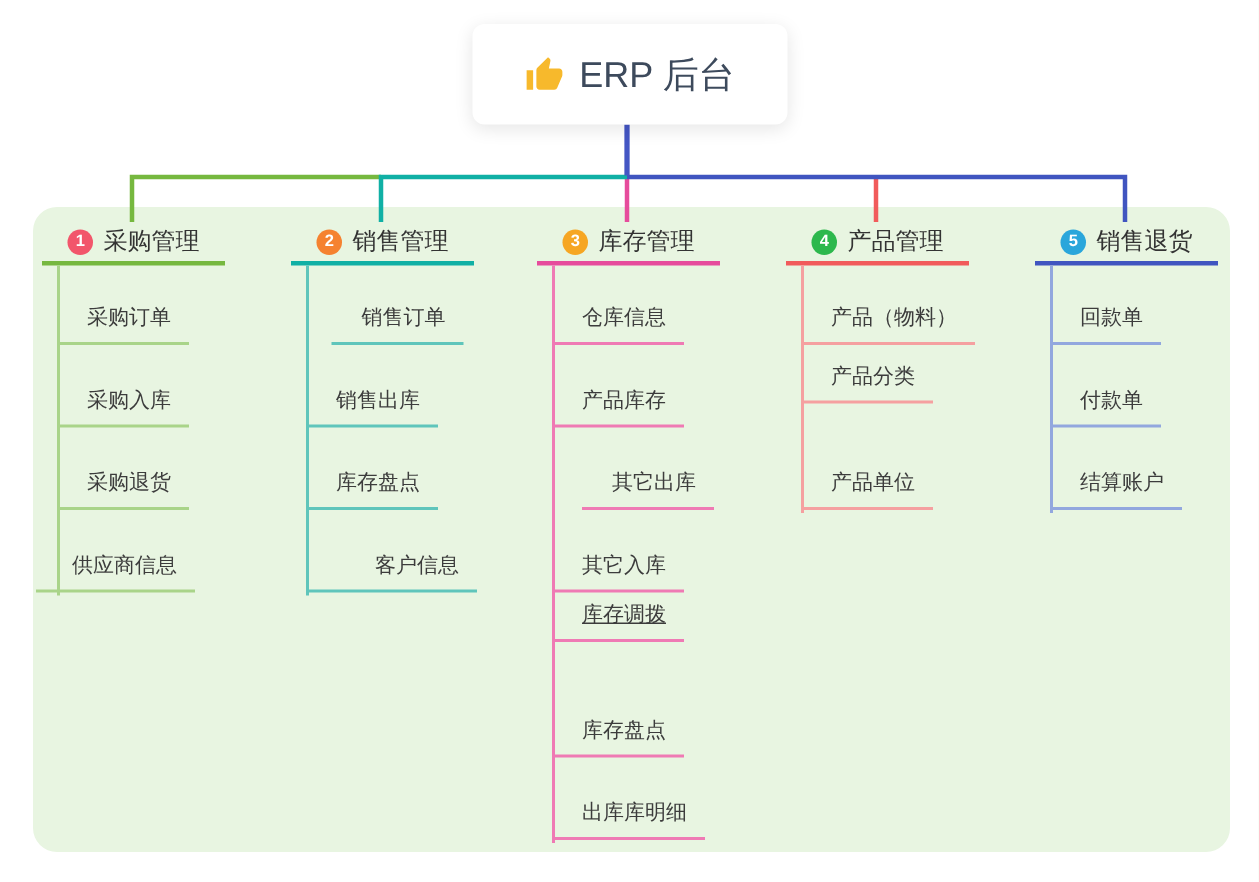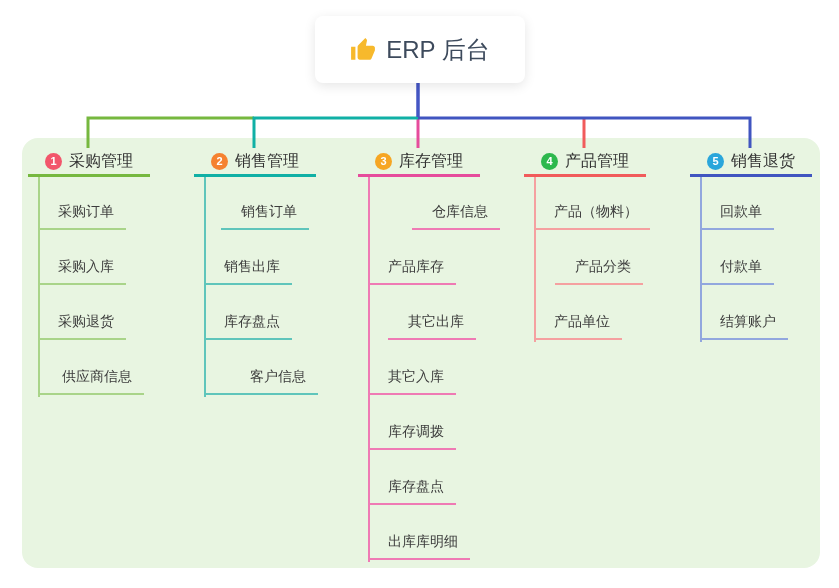--- a/index.html
+++ b/index.html
@@ -64,55 +64,55 @@
   <div id="branches">
       <div class="branch">
         <div class="branch-header" style="left: 28px; top: 148px; border-bottom: 3px solid rgb(118, 184, 63);">
           <span class="badge" style="background: rgb(242, 86, 107);">1</span>
           <span>采购管理</span>
         </div>
         <div class="vline" style="left: 38px; top: 177px; height: 220px; background: rgb(169, 212, 137);"></div>
         <div class="child" style="left: 38px; top: 202px; border-bottom: 2px solid rgb(169, 212, 137);">采购订单</div>
         <div class="child" style="left: 38px; top: 257px; border-bottom: 2px solid rgb(169, 212, 137);">采购入库</div>
         <div class="child" style="left: 38px; top: 312px; border-bottom: 2px solid rgb(169, 212, 137);">采购退货</div>
-        <div class="child" style="left: 38px; top: 367px; border-bottom: 2px solid rgb(169, 212, 137); padding-left: 24px;">供应商信息</div>
+        <div class="child" style="left: 24px; top: 367px; border-bottom: 2px solid rgb(169, 212, 137); padding-left: 24px;">供应商信息</div>
       </div>
       <div class="branch">
         <div class="branch-header" style="left: 194px; top: 148px; border-bottom: 3px solid rgb(16, 176, 165);">
           <span class="badge" style="background: rgb(245, 130, 48);">2</span>
           <span>销售管理</span>
         </div>
         <div class="vline" style="left: 204px; top: 177px; height: 220px; background: rgb(95, 197, 187);"></div>
         <div class="child" style="left: 221px; top: 202px; border-bottom: 2px solid rgb(95, 197, 187);">销售订单</div>
         <div class="child" style="left: 204px; top: 257px; border-bottom: 2px solid rgb(95, 197, 187);">销售出库</div>
         <div class="child" style="left: 204px; top: 312px; border-bottom: 2px solid rgb(95, 197, 187);">库存盘点</div>
         <div class="child" style="left: 204px; top: 367px; border-bottom: 2px solid rgb(95, 197, 187); padding-left: 46px;">客户信息</div>
       </div>
       <div class="branch">
         <div class="branch-header" style="left: 358px; top: 148px; border-bottom: 3px solid rgb(230, 76, 156);">
           <span class="badge" style="background: rgb(246, 166, 35);">3</span>
           <span>库存管理</span>
         </div>
         <div class="vline" style="left: 368px; top: 177px; height: 385px; background: rgb(239, 122, 180);"></div>
-        <div class="child" style="left: 368px; top: 202px; border-bottom: 2px solid rgb(239, 122, 180); margin-left: 44px;">仓库信息</div>
+        <div class="child" style="left: 368px; top: 202px; border-bottom: 2px solid rgb(239, 122, 180);">仓库信息</div>
         <div class="child" style="left: 368px; top: 257px; border-bottom: 2px solid rgb(239, 122, 180);">产品库存</div>
         <div class="child" style="left: 388px; top: 312px; border-bottom: 2px solid rgb(239, 122, 180);">其它出库</div>
         <div class="child" style="left: 368px; top: 367px; border-bottom: 2px solid rgb(239, 122, 180);">其它入库</div>
-        <div class="child" style="left: 368px; top: 422px; border-bottom: 2px solid rgb(239, 122, 180);">库存调拨</div>
+        <div class="child" style="left: 368px; top: 400px; border-bottom: 2px solid rgb(239, 122, 180); text-decoration: underline;">库存调拨</div>
         <div class="child" style="left: 368px; top: 477px; border-bottom: 2px solid rgb(239, 122, 180);">库存盘点</div>
         <div class="child" style="left: 368px; top: 532px; border-bottom: 2px solid rgb(239, 122, 180);">出库库明细</div>
       </div>
       <div class="branch">
         <div class="branch-header" style="left: 524px; top: 148px; border-bottom: 3px solid rgb(241, 91, 91);">
           <span class="badge" style="background: rgb(45, 184, 77);">4</span>
           <span>产品管理</span>
         </div>
         <div class="vline" style="left: 534px; top: 177px; height: 165px; background: rgb(245, 160, 160);"></div>
         <div class="child" style="left: 534px; top: 202px; border-bottom: 2px solid rgb(245, 160, 160);">产品（物料）</div>
-        <div class="child" style="left: 534px; top: 257px; border-bottom: 2px solid rgb(245, 160, 160); margin-left: 21px;">产品分类</div>
+        <div class="child" style="left: 534px; top: 241px; border-bottom: 2px solid rgb(245, 160, 160);">产品分类</div>
         <div class="child" style="left: 534px; top: 312px; border-bottom: 2px solid rgb(245, 160, 160);">产品单位</div>
       </div>
       <div class="branch">
         <div class="branch-header" style="left: 690px; top: 148px; border-bottom: 3px solid rgb(64, 85, 192);">
           <span class="badge" style="background: rgb(42, 166, 219);">5</span>
           <span>销售退货</span>
         </div>
         <div class="vline" style="left: 700px; top: 177px; height: 165px; background: rgb(146, 167, 222);"></div>
         <div class="child" style="left: 700px; top: 202px; border-bottom: 2px solid rgb(146, 167, 222);">回款单</div>
         <div class="child" style="left: 700px; top: 257px; border-bottom: 2px solid rgb(146, 167, 222);">付款单</div>

